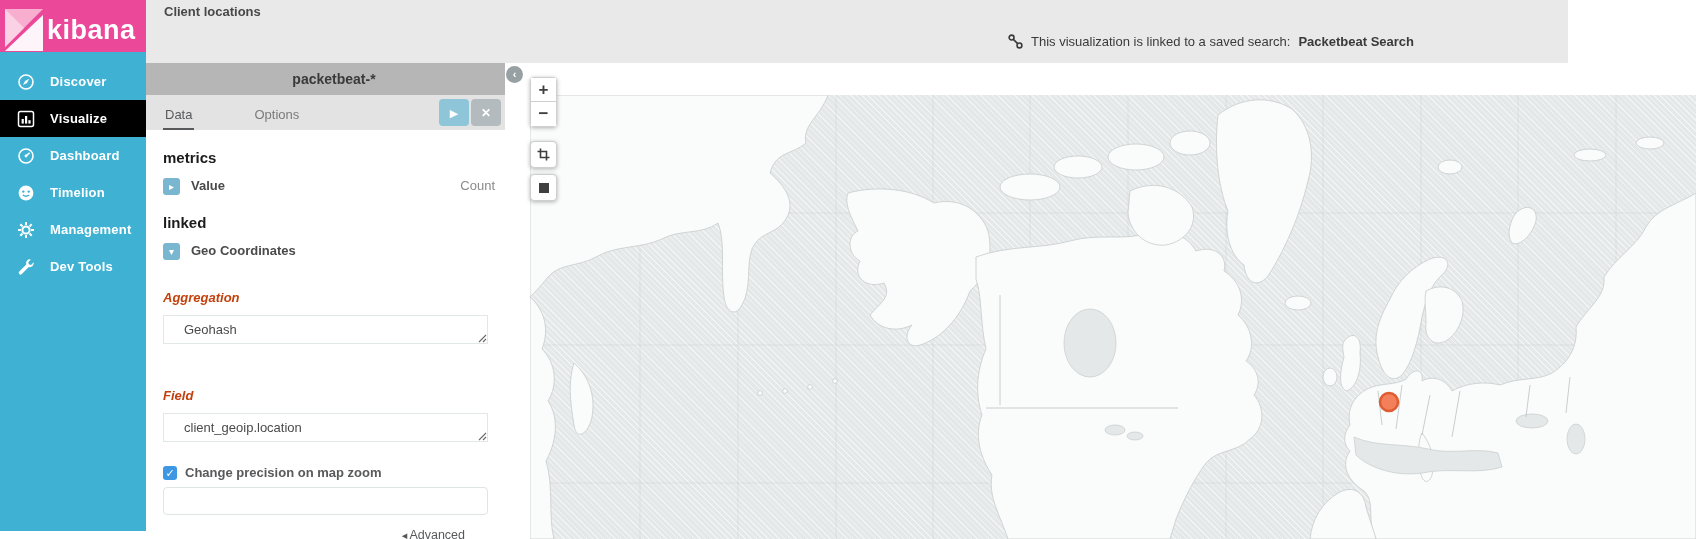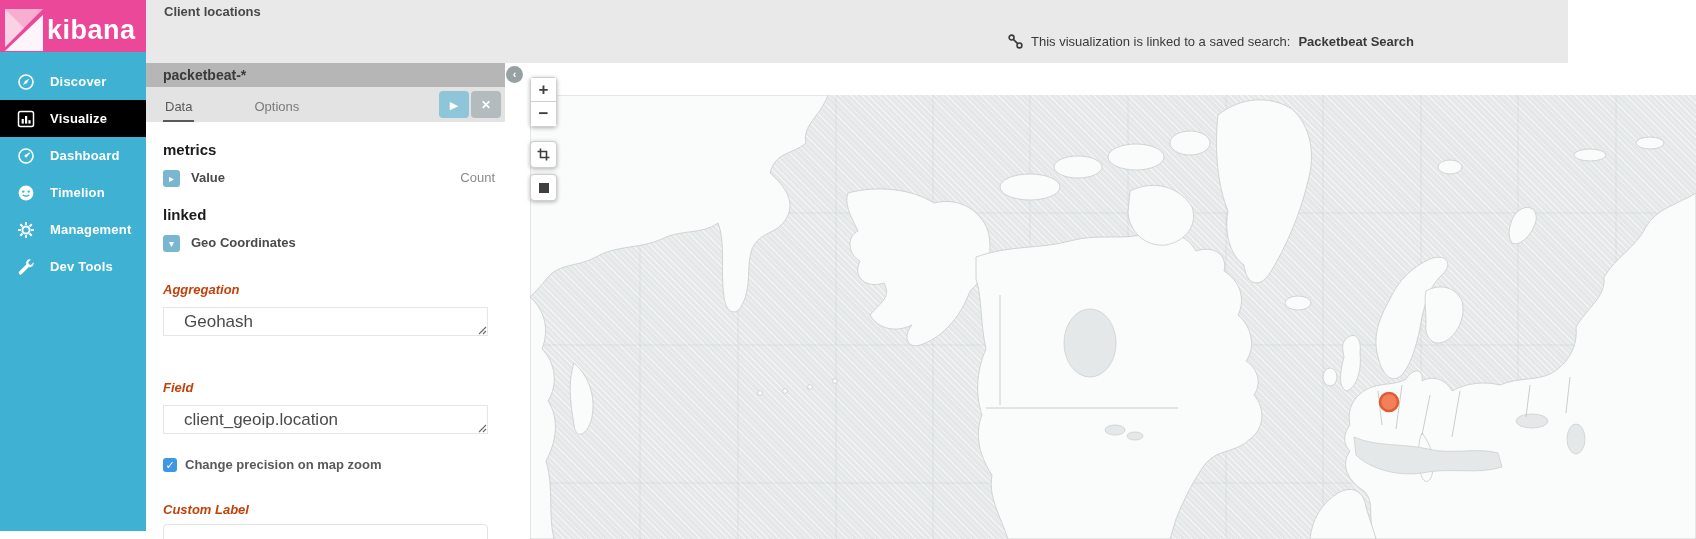--- a/index.html
+++ b/index.html
@@ -24,21 +24,21 @@
   .topbar { position:absolute; left:146px; top:0; width:1550px; height:63px; background:#e9e9e9; }
   .topbar-corner { position:absolute; right:0; top:0; width:128px; height:63px; background:#ffffff; }
   .page-title { position:absolute; left:18px; top:4px; font-size:13px; font-weight:bold; color:#484848; }
   .linked-notice { position:absolute; right:282px; top:34px; font-size:13px; color:#3a3a3a;
     display:flex; align-items:center; gap:8px; }
   .linked-notice b { font-weight:bold; }
   .link-icon { width:15px; height:15px; }
 
   
   .panel { position:absolute; left:146px; top:63px; width:359px; height:476px; background:#fff; }
-  .panel-header { height:24px; background:#b6b6b6; display:flex; align-items:center; }
+  .panel-header { height:32px; background:#b6b6b6; display:flex; align-items:center;justify-content:center; }
   .panel-header-title { margin-left:17px; font-size:14px; font-weight:bold; color:#3a3a3a; }
   .tabrow { position:relative; height:35px; background:#e3e3e3; display:flex; align-items:flex-end; padding-left:17px;gap:40px; }
   .tab { font-size:13px; color:#58595b; padding:0 2px 8px 2px; margin-right:18px; cursor:pointer; }
   .tab.active { border-bottom:2px solid #58595b; padding-bottom:6px; }
   .tab:not(.active) { color:#7a7a7a; }
   .apply-btn, .discard-btn { position:absolute; top:4px; width:30px; height:27px; border:none; border-radius:4px;
     color:#fff; cursor:pointer; font-size:12px; }
   .apply-btn { right:36px; background:#8ec5d9; }
   .apply-btn::before { content:"▶"; font-size:11px; }
   .discard-btn { right:4px; background:#b3bbbe; }
@@ -50,21 +50,21 @@
   .toggle-btn { width:17px; height:17px; border:none; border-radius:3px; background:#79b7d0; color:#fff;
     cursor:pointer; font-size:10px; line-height:17px; padding:0; }
   .toggle-btn.collapsed::before { content:"▸"; }
   .toggle-btn.expanded::before { content:"▾"; }
   .agg-row .row-label { font-size:13px; font-weight:bold; color:#4a4a4a; margin-left:11px; }
   .agg-row .row-value { margin-left:auto; margin-right:-7px; font-size:13px; color:#8a8a8a; }
 
   .field-label { font-size:13px; font-weight:bold; color:#c2410c; margin-top:30px;font-style:italic; }
   .select-box { position:relative; margin-top:10px; height:29px; background:#fff; border:1px solid #e2e7e7;
     display:flex; align-items:center; cursor:pointer; }
-  .select-value { font-size:17px; color:#4a4a4a; margin-left:20px; }
+  .select-value { font-size:13px; color:#4a4a4a; margin-left:20px; }
   .select-grip { position:absolute; right:0px; bottom:0px; width:9px; height:9px; }
   .sb-gap { height:14px; }
 
   .checkbox-row { display:flex; align-items:center; margin-top:23px; }
   .checkbox { width:14px; height:14px; border-radius:3px; background:#3d97e2; color:#fff; font-size:11px;
     line-height:14px; text-align:center; cursor:pointer; }
   .checkbox::before { content:"✓"; font-weight:bold; }
   .checkbox-label { font-size:13px; font-weight:bold; color:#58595b; margin-left:8px; }
 
   .custom-label-input { margin-top:7px; width:100%; height:28px; border:1px solid #dfe4e4; border-radius:4px;
@@ -238,21 +238,20 @@
         <svg class="select-grip" viewBox="0 0 9 9">
             <path d="M8 1 L1 8 M8 5 L5 8" stroke="#6a6a6a" stroke-width="1.1"></path>
           </svg>
       </div>
 
       <div class="checkbox-row">
         <span class="checkbox"></span>
         <span class="checkbox-label">Change precision on map zoom</span>
       </div>
 
-      <div class="field-label">Custom Label</div>
       <input class="custom-label-input" type="text" placeholder="" style="">
 
       <div class="advanced-row">
         <span class="advanced-arrow">◂</span><span>Advanced</span>
       </div>
     </div>
   </div>
 
   <div class="map">
     <div class="ocean">

